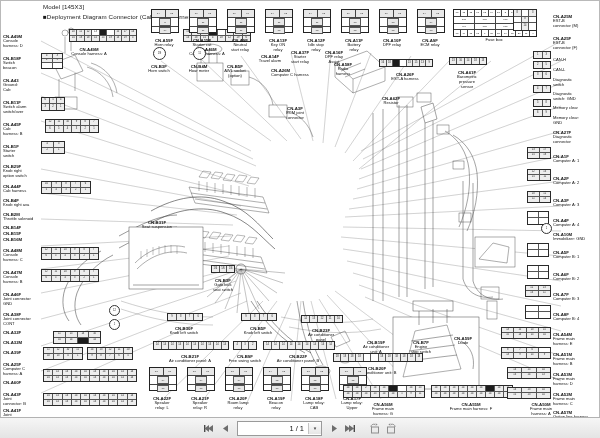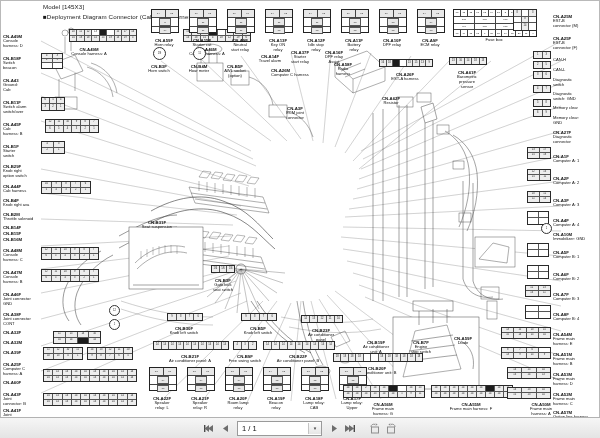--- a/index.html
+++ b/index.html
@@ -63,21 +63,21 @@
   .art{position:absolute;left:0;top:0;width:600px;height:418px;pointer-events:none;}
 
   
   .toolbar{position:absolute;left:0;bottom:0;width:600px;height:20px;
            background:linear-gradient(#f6f6f6,#e4e4e4);border-top:1px solid #b2b2b2;
            display:flex;align-items:center;justify-content:center;gap:3px;}
   .tb-btn{width:13px;height:13px;display:flex;align-items:center;justify-content:center;
           color:#4a4a4a;font-size:8px;background:transparent;border:none;cursor:pointer;}
   .tb-btn svg{display:block;}
   .pagebox{display:flex;align-items:center;height:13px;border:1px solid #9a9a9a;background:#fff;margin:0 2px;}
-  .pagebox .pnum{width:62px;font-size:7.5px;color:#111;padding:0 4px;line-height:13px;}
+  .pagebox .pnum{width:62px;font-size:7.5px;color:#111;padding:0 4px;line-height:13px;text-align:right;}
   .pagebox .caret{width:12px;height:11px;border-left:1px solid #c4c4c4;background:linear-gradient(#fbfbfb,#e6e6e6);
                   display:flex;align-items:center;justify-content:center;font-size:5px;color:#444;}
   .sep{width:6px;}
 </style>
 </head>
 <body>
 
 <div class="viewer">
 
   <div class="page">

